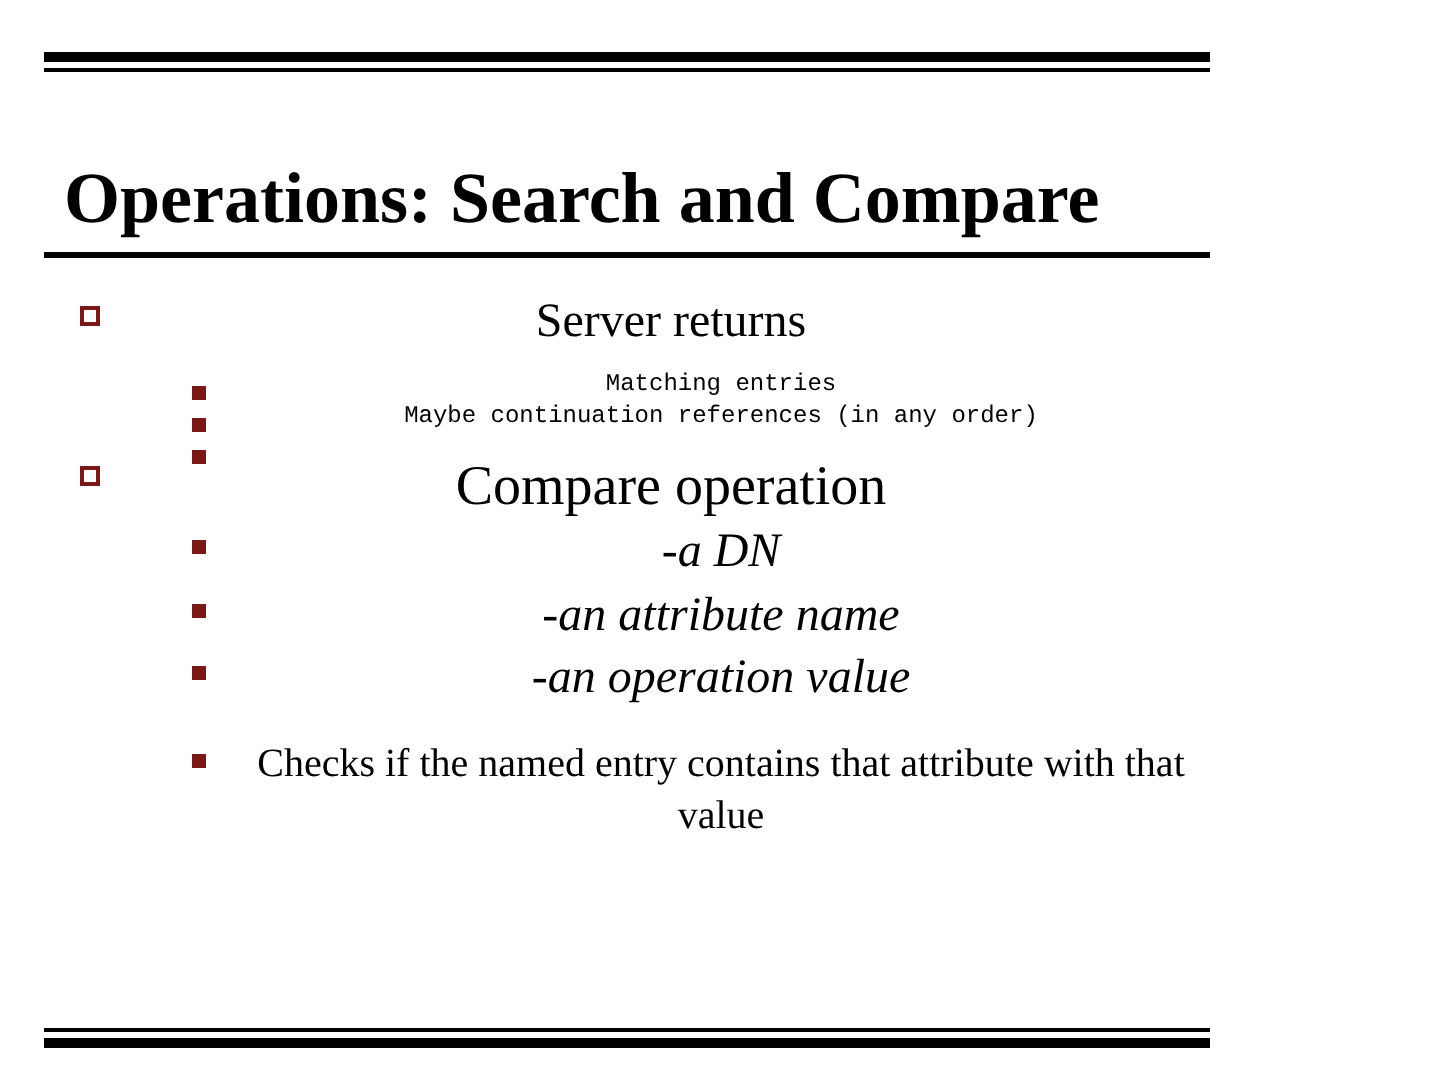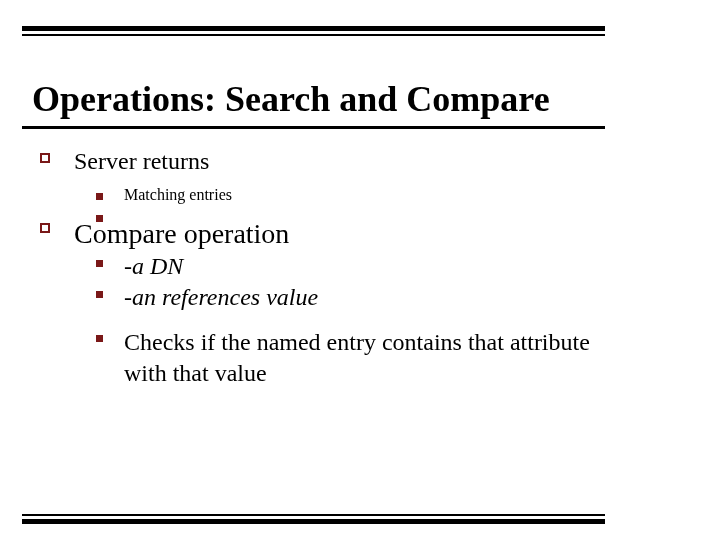--- a/index.html
+++ b/index.html
@@ -10,20 +10,21 @@
     background: #fff;
     font-family: "Times New Roman", Times, serif;
     color: #000;
   }
   .slide {
     box-sizing: border-box;
     width: 627px;
     height: 540px;
     padding: 0;
     position: relative;
+    text-align: center;
   }
   .top-bars {
     position: absolute;
     top: 26px;
     left: 22px;
     right: 22px;
   }
   .bar-thick {
     height: 5px;
     background: #000;
@@ -70,22 +71,23 @@
     border: 2px solid #7a1818;
     box-sizing: border-box;
   }
   .l2-group {
     margin-top: 4px;
     margin-bottom: 4px;
   }
   .l2 {
     position: relative;
     padding-left: 84px;
-    font-size: 16px;
+    font-size: 12px;
     line-height: 1.35;
+    font-family: Liberation Mono, monospace;
   }
   .l2 > .bullet-solid,
   .l2b > .bullet-solid {
     position: absolute;
     left: 56px;
     top: 9px;
     width: 7px;
     height: 7px;
     background: #7a1818;
   }
@@ -107,21 +109,21 @@
   .l2b {
     position: relative;
     padding-left: 84px;
     font-size: 24px;
     line-height: 1.3;
     font-style: italic;
   }
   .l2c {
     position: relative;
     padding-left: 84px;
-    font-size: 24px;
+    font-size: 20px;
     line-height: 1.3;
     margin-top: 14px;
   }
   .l2c > .bullet-solid {
     position: absolute;
     left: 56px;
     top: 8px;
     width: 7px;
     height: 7px;
     background: #7a1818;
@@ -153,37 +155,42 @@
       <span class="bullet-hollow"></span>
       <span>Server returns</span>
     </div>
     <div class="l2-group">
       <div class="l2">
         <span class="bullet-solid"></span>
         <span>Matching entries</span>
       </div>
       <div class="l2">
         <span class="bullet-solid"></span>
+        <span>Maybe continuation references (in any order)</span>
       </div>
       <div class="l2">
         <span class="bullet-solid"></span>
       </div>
     </div>
 
     <div class="l1b">
       <span class="bullet-hollow"></span>
       <span>Compare operation</span>
     </div>
     <div class="l2b">
       <span class="bullet-solid"></span>
       <span>-a DN</span>
     </div>
     <div class="l2b">
       <span class="bullet-solid"></span>
-      <span>-an references value</span>
+      <span>-an attribute name</span>
+    </div>
+    <div class="l2b">
+      <span class="bullet-solid"></span>
+      <span>-an operation value</span>
     </div>
     <div class="l2c">
       <span class="bullet-solid"></span>
       <span>Checks if the named entry contains that attribute with that value</span>
     </div>
 
   </div>
 
   <div class="bottom-bars">
     <div class="bar-thin"></div>

